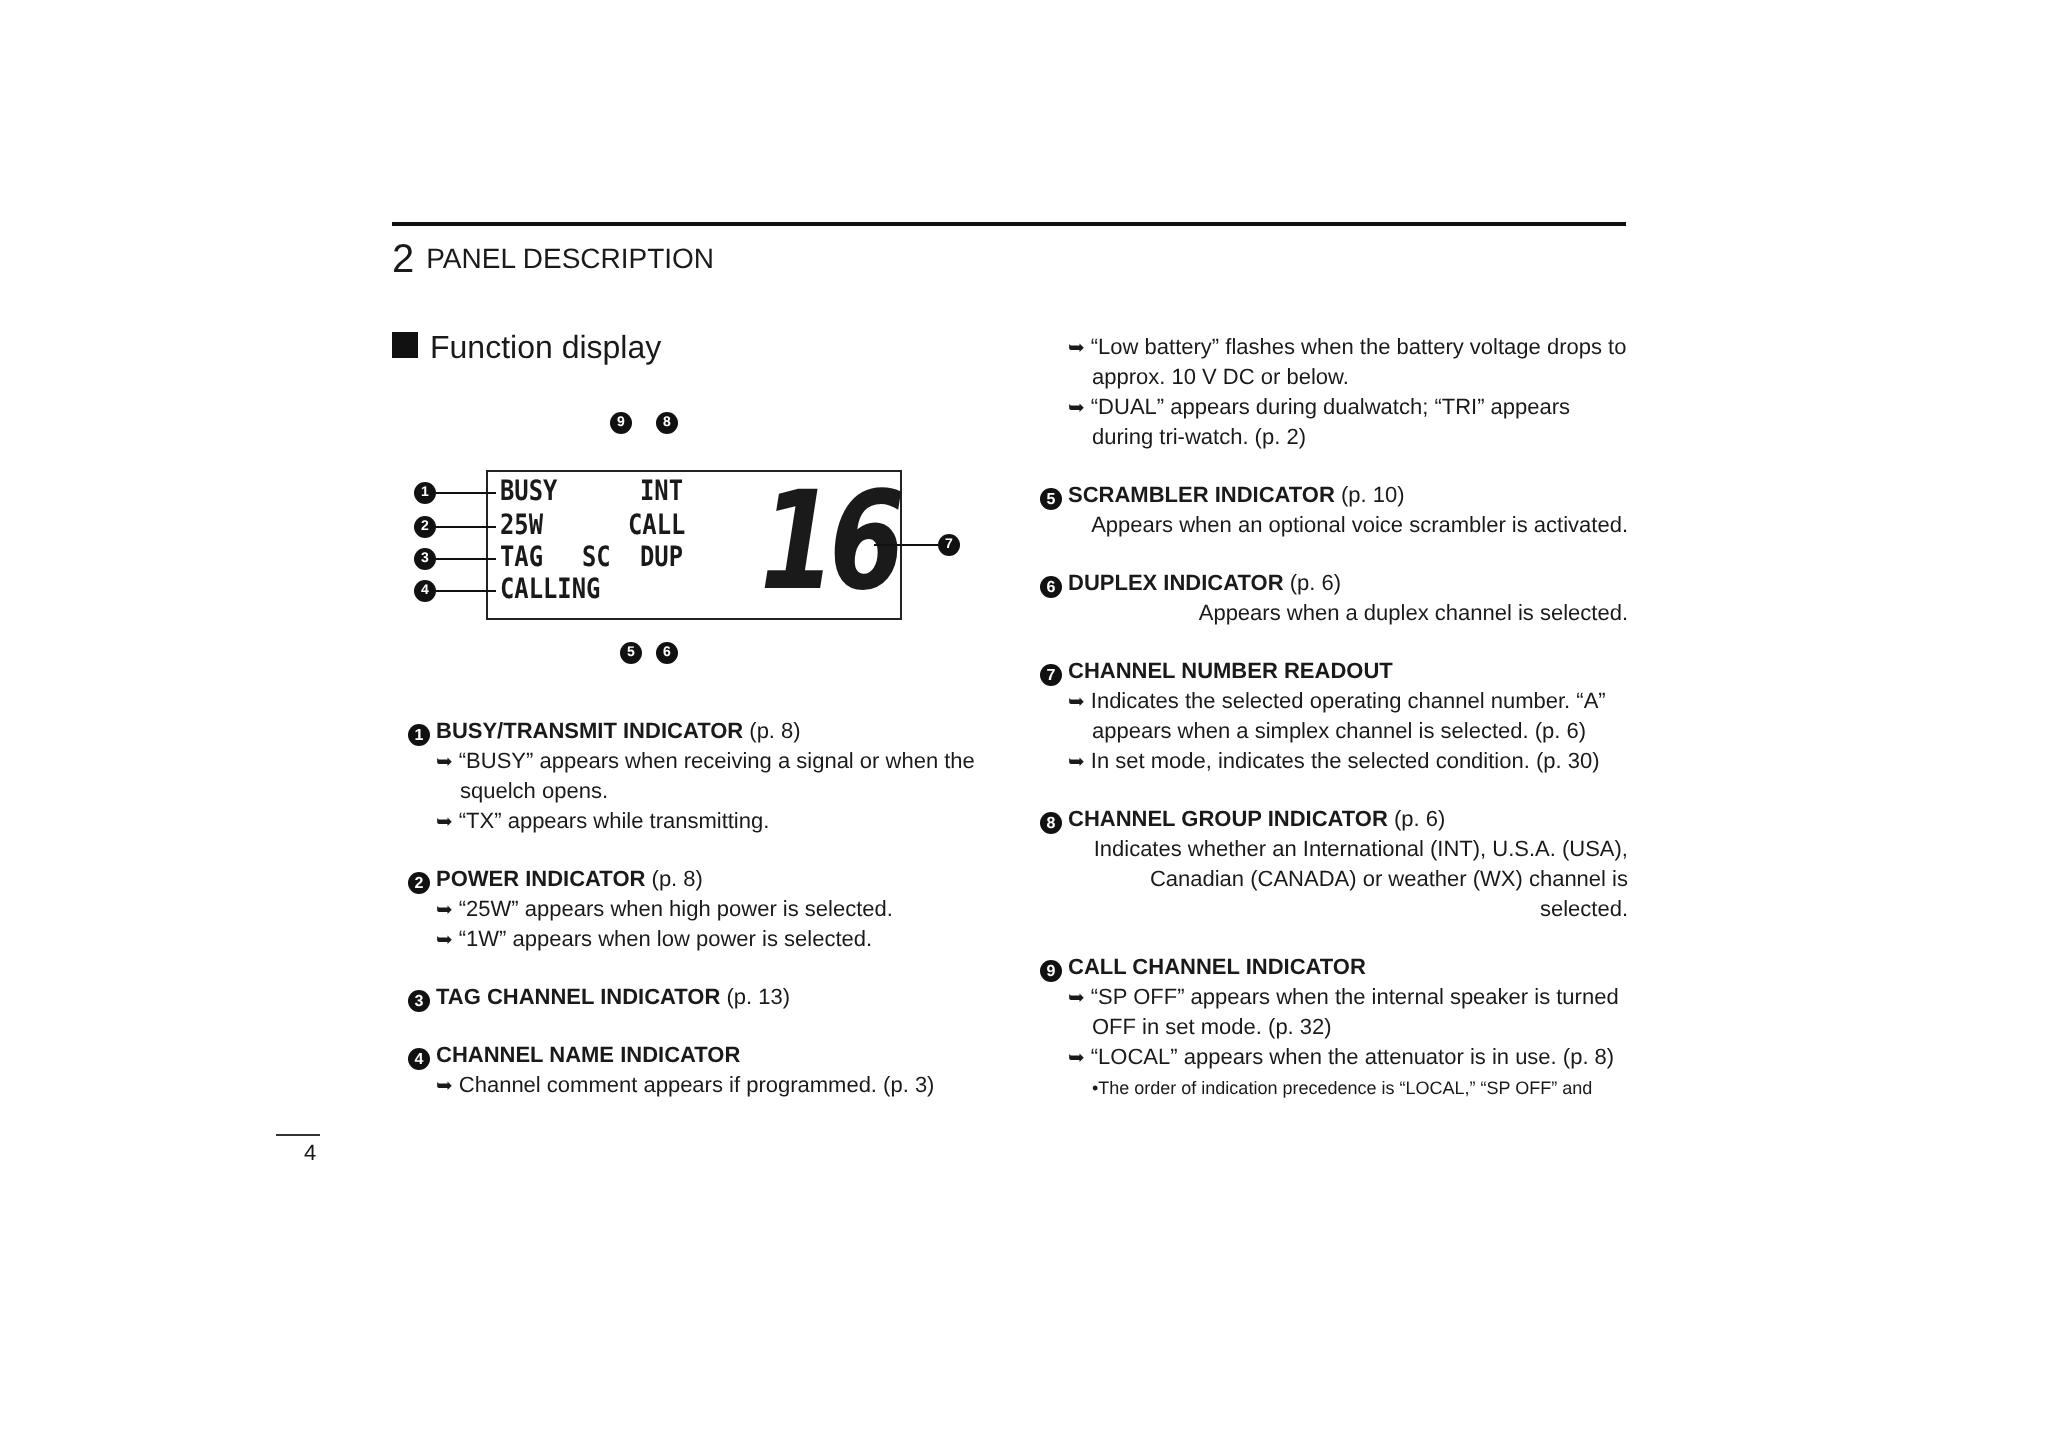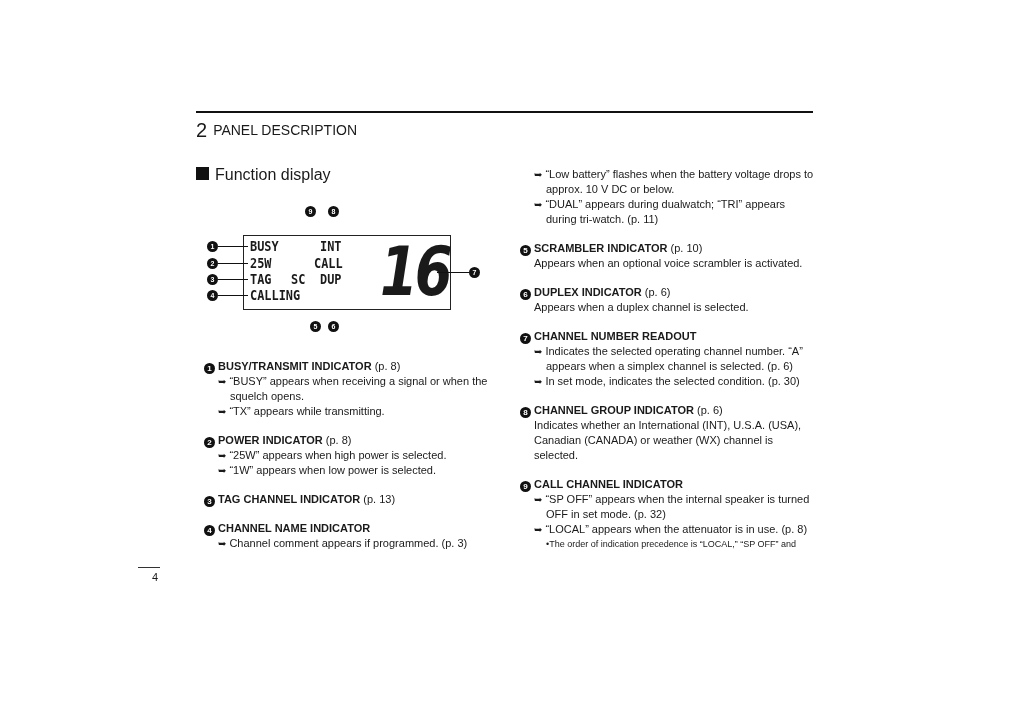--- a/index.html
+++ b/index.html
@@ -10,21 +10,21 @@
   .chap .num { font-size:20px; margin-right:6px; vertical-align:-2px; }
   .sect { position:absolute; left:196px; top:166px; font-size:16px; font-weight:normal; }
   .sect .sq { display:inline-block; width:13px; height:13px; background:#111; margin-right:6px; vertical-align:0px; }
   .col { position:absolute; font-size:11px; line-height:15px; }
   .item { margin-bottom:14px; }
   .head { font-weight:bold; }
   .head .pg { font-weight:normal; }
   .circ { display:inline-block; width:11px; height:11px; border-radius:50%; background:#111; color:#fff;
           font-size:8px; line-height:11px; text-align:center; font-weight:bold; margin-right:3px; vertical-align:-1px; }
   .b { padding-left:26px; text-indent:-12px; }
-  .p { padding-left:14px; }
+  .p { padding-left:14px;text-align:right; }
   .arrow { font-size:10px; margin-right:3px; }
   .note { font-size:9px; padding-left:26px; }
   .lcd { position:absolute; left:243px; top:235px; width:206px; height:73px; border:1.5px solid #222; }
   .seg { position:absolute; font-family:"DejaVu Sans Mono", monospace; font-weight:bold; font-size:14px;
          transform:scaleX(0.85); transform-origin:left; letter-spacing:0px; }
   .big { position:absolute; left:380px; top:232px; font-family:"DejaVu Sans", sans-serif; font-weight:bold;
          font-size:68px; font-style:italic; letter-spacing:-4px; transform:scaleX(0.8); transform-origin:left; }
   .callout { position:absolute; width:11px; height:11px; border-radius:50%; background:#111; color:#fff;
              font-size:7px; line-height:11px; text-align:center; font-weight:bold; }
   .line { position:absolute; height:1px; background:#111; }
@@ -86,21 +86,21 @@
   </div>
   <div class="item">
     <div class="head"><span class="circ">4</span><span>CHANNEL NAME INDICATOR</span></div>
     <div class="b"><span class="arrow">➥</span><span>Channel comment appears if programmed. (p. 3)</span></div>
   </div>
 </div>
 
 <div class="col" style="left:520px;top:167px;width:294px">
   <div class="item">
     <div class="b"><span class="arrow">➥</span><span>“Low battery” flashes when the battery voltage drops to approx. 10 V DC or below.</span></div>
-    <div class="b"><span class="arrow">➥</span><span>“DUAL” appears during dualwatch; “TRI” appears during tri-watch. (p. 11)</span></div>
+    <div class="b"><span class="arrow">➥</span><span>“DUAL” appears during dualwatch; “TRI” appears during tri-watch. (p. 2)</span></div>
   </div>
   <div class="item">
     <div class="head"><span class="circ">5</span><span>SCRAMBLER INDICATOR</span> <span class="pg">(p. 10)</span></div>
     <div class="p">Appears when an optional voice scrambler is activated.</div>
   </div>
   <div class="item">
     <div class="head"><span class="circ">6</span><span>DUPLEX INDICATOR</span> <span class="pg">(p. 6)</span></div>
     <div class="p">Appears when a duplex channel is selected.</div>
   </div>
   <div class="item">

